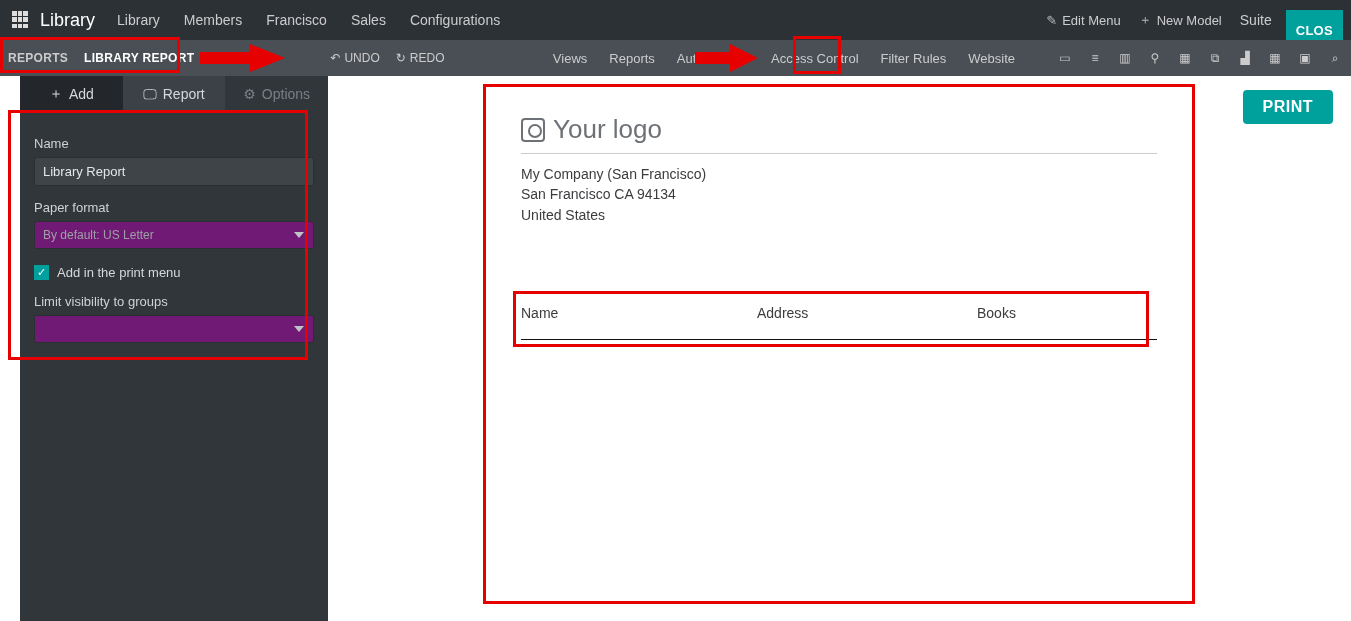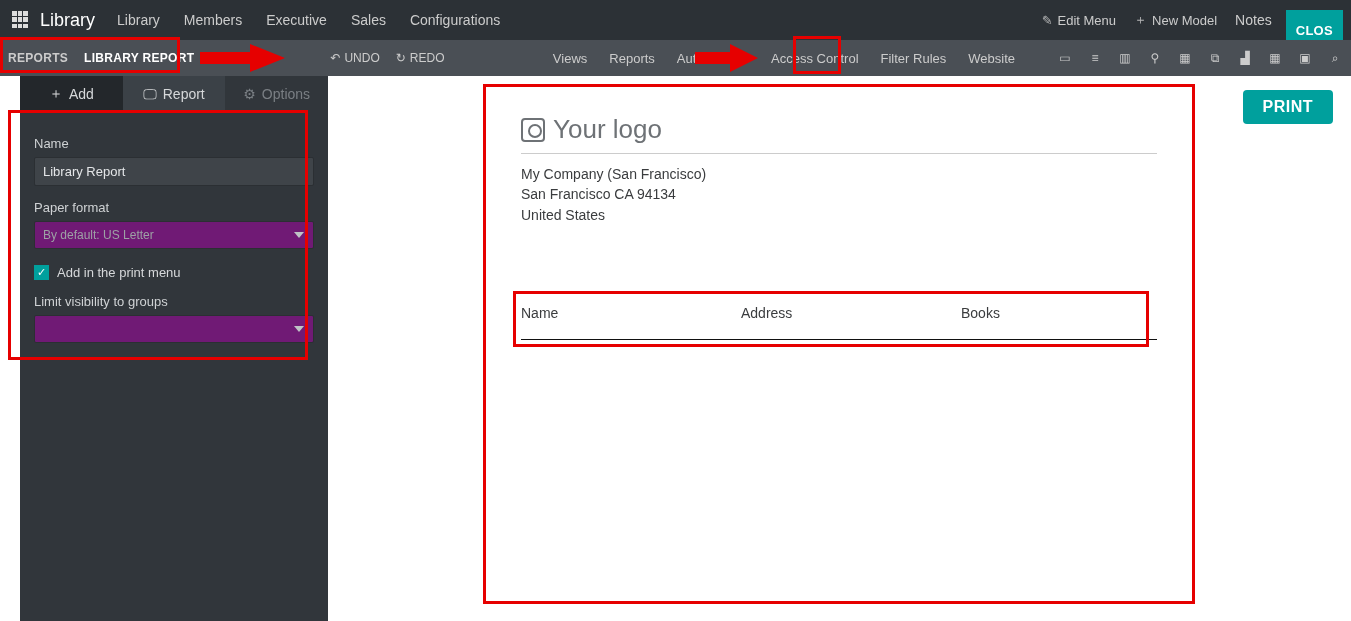--- a/index.html
+++ b/index.html
@@ -96,21 +96,21 @@
   .rp-head { padding:30px 38px 0 38px; }
   .logo-row { display:flex; align-items:center; gap:8px; color:#6e7276; font-size:26px; font-weight:400; }
   .cam-icon { width:24px; height:24px; border:2px solid #6e7276; border-radius:4px; position:relative; }
   .cam-icon::after { content:""; position:absolute; width:10px; height:10px; border:2px solid #6e7276; border-radius:50%; top:4px; left:5px; }
   .hr { height:1px; background:#ccc; margin:8px 0 10px 0; }
   .addr { font-size:14px; line-height:1.45; color:#3a3c3e; }
 
   .rp-table { margin:80px 38px 0 38px; }
   .thead { display:flex; font-size:14px; color:#3a3c3e; }
   .thead .c1 { width:220px; }
-  .thead .c2 { width:220px; }
+  .thead .c2 { width:220px;margin-left:16px; }
   .thead .c3 { width:170px; }
   .trule { height:1px; background:#111; margin-top:18px; }
 
 </style>
 </head>
 <body>
 
 <div class="topbar">
   <div class="apps-icon">
     <span></span>
@@ -119,33 +119,33 @@
     <span></span>
       <span></span>
       <span></span>
     <span></span>
       <span></span>
       <span></span>
   </div>
   <div class="brand">Library</div>
   <div class="menu-item">Library</div>
   <div class="menu-item">Members</div>
-  <div class="menu-item">Executive</div>
+  <div class="menu-item">Francisco</div>
   <div class="menu-item">Sales</div>
   <div class="menu-item">Configurations</div>
   <div class="spacer"></div>
   <div class="right-btn">
     <span class="ico">✎</span>
     <span>Edit Menu</span>
   </div>
   <div class="right-btn">
     <span class="ico">＋</span>
     <span>New Model</span>
   </div>
-  <div class="notes">Notes</div>
+  <div class="notes">Suite</div>
   <div class="close-btn">CLOS</div>
 </div>
 
 <div class="subbar">
   <span class="crumb">REPORTS</span>
   <span class="crumb active">LIBRARY REPORT</span>
 
   <div class="undo-redo">
     <div class="ur">
       <span>↶</span>

